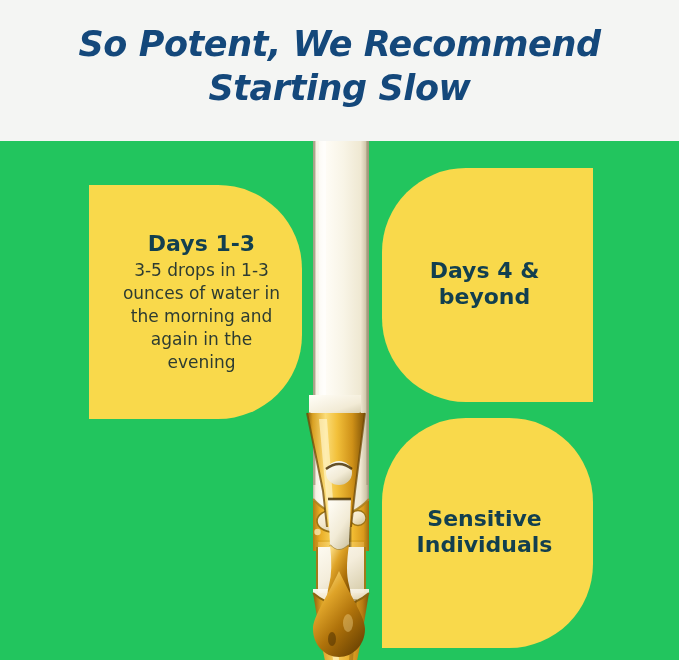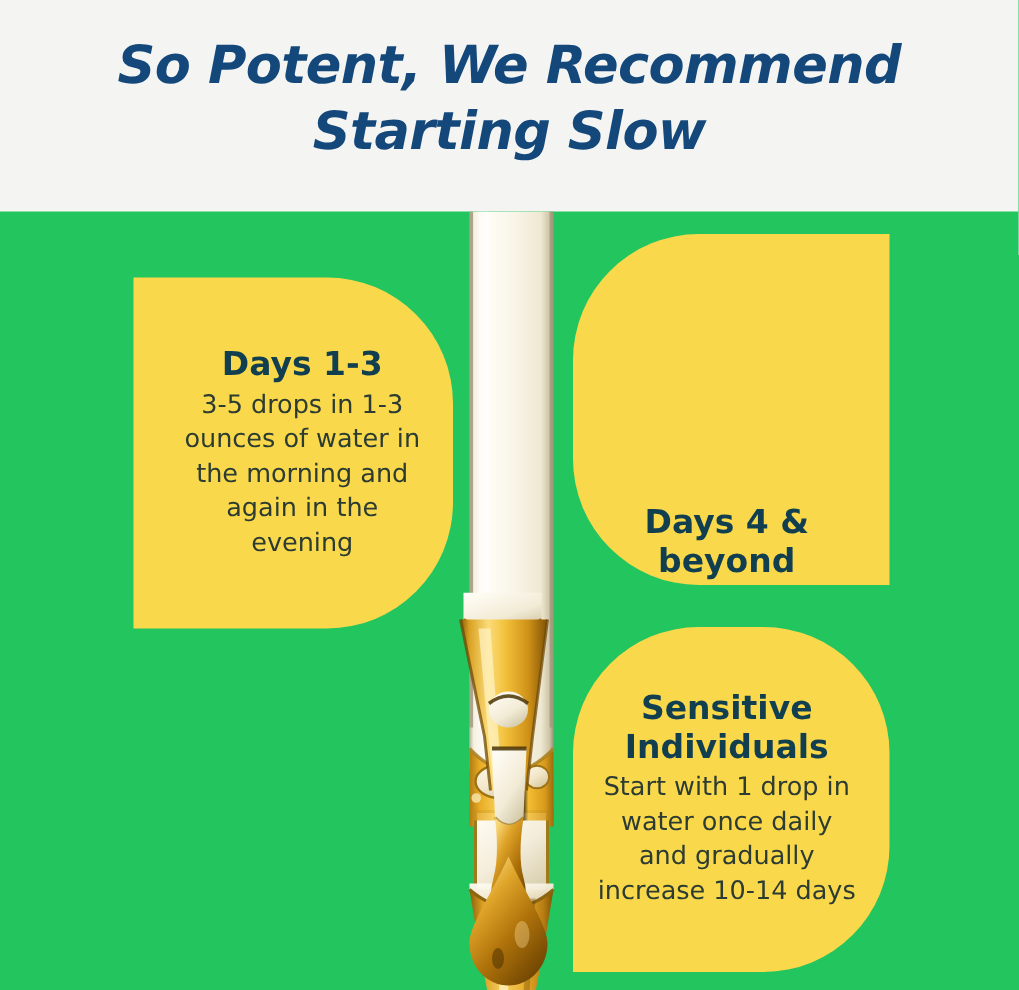--- a/index.html
+++ b/index.html
@@ -66,24 +66,23 @@
     justify-content: center;
     align-items: center;
   }
   .card-1 {
     left: 89px;  top: 168px;  width: 213px; height: 234px;
     border-radius: 0 84px 84px 0;
     padding: 0 14px 0 26px;
     margin-top: 17px;
   }
   .card-2 {
-    left: 382px; top: 156px;  width: 211px; height: 234px;
+    left: 382px; top: 168px;  width: 211px; height: 234px;
     border-radius: 84px 0 0 84px;
     padding: 0 22px 0 16px;
-    justify-content: flex-end;
   }
   .card-3 {
     left: 89px;  top: 418px;  width: 213px; height: 230px;
     border-radius: 84px 84px 0 84px;
     padding: 0 14px 0 26px;
   }
   .card-4 {
     left: 382px; top: 418px;  width: 211px; height: 230px;
     border-radius: 84px 84px 84px 0;
     padding: 0 22px 0 16px;
@@ -255,16 +254,15 @@
     <p class="card-body">3-5 drops in 1-3 ounces of water in the morning and again in the evening</p>
   </div>
 
   <div class="card card-2">
     <p class="card-heading">Days 4 &amp; beyond</p>
   </div>
 
 
   <div class="card card-4">
     <p class="card-heading">Sensitive Individuals</p>
-    <p class="card-body">Start with 1 drop in water once daily and gradually increase 10-14 days</p>
   </div>
 
 </div>
 
 </body></html>

